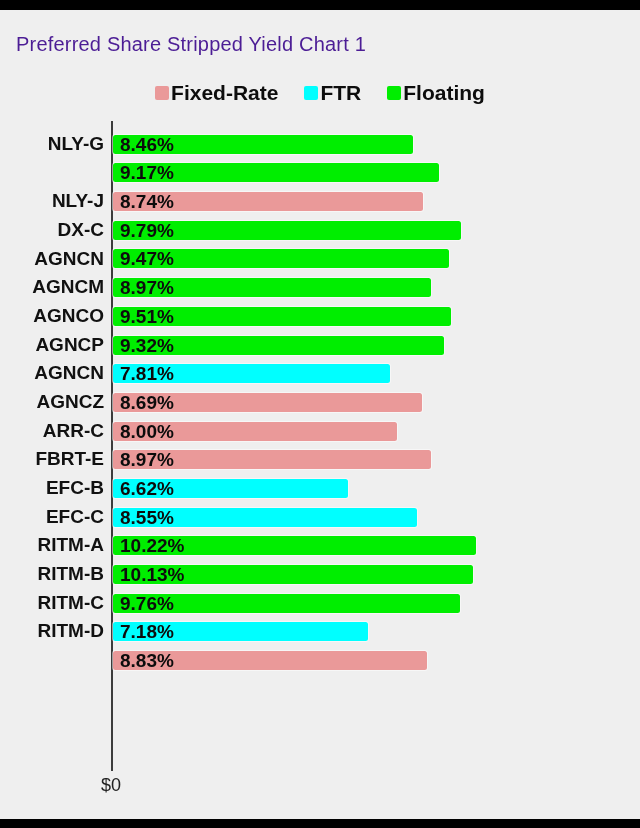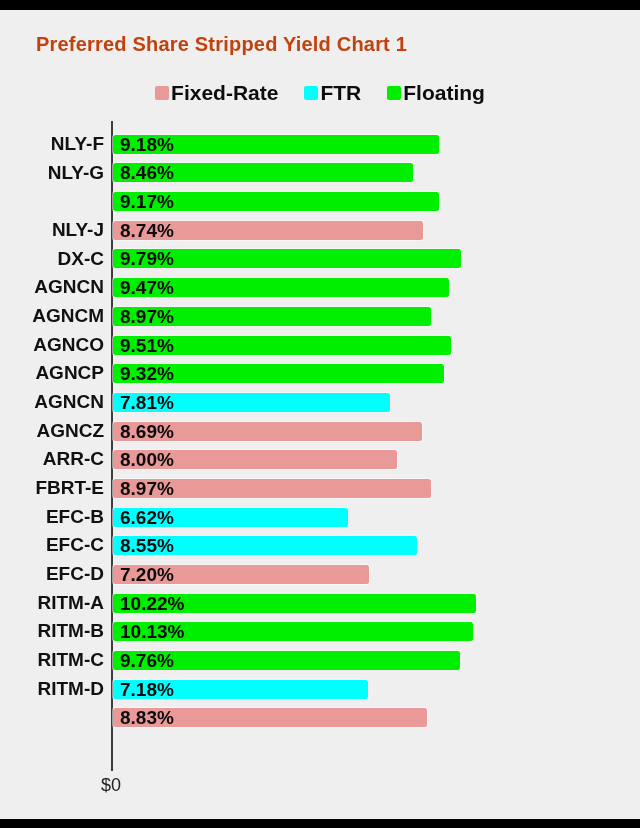--- a/index.html
+++ b/index.html
@@ -6,22 +6,22 @@
   body{
     width:640px;height:828px;position:relative;overflow:hidden;
     background:#efefef;
     font-family:"Liberation Sans","DejaVu Sans",sans-serif;
   }
   .letterbox{position:absolute;left:0;width:640px;background:#000;}
   #letterbox-top{top:0;height:10px;}
   #letterbox-bottom{bottom:0;height:9px;}
 
   .chart-title{
-    position:absolute;left:36px;top:33px;
-    font-size:20px;font-weight:700;color:#c2410c;letter-spacing:.2px;
+    position:absolute;left:16px;top:33px;
+    font-size:20px;font-weight:400;color:#4c1d95;letter-spacing:.2px;
   }
 
   .legend{
     position:absolute;left:0;top:81px;width:640px;height:24px;
     display:flex;justify-content:center;align-items:center;gap:26px;
   }
   .legend-item{display:flex;align-items:center;gap:2px;}
   .legend-swatch{width:14px;height:14px;border-radius:2px;}
   .legend-label{font-size:21px;font-weight:700;color:#0d0d0d;}
 
@@ -69,25 +69,20 @@
     </div>
     <div class="legend-item">
       <span class="legend-swatch" style="background: rgb(0, 238, 0);"></span>
       <span class="legend-label">Floating</span>
     </div>
   </div>
 
 <div class="axis-line"></div>
 
 <div class="plot" id="plot">
-    <div class="row">
-      <div class="cat-label">NLY-F</div>
-      <div class="bar" style="width: 325.9px; background: rgb(0, 238, 0);"></div>
-      <div class="val-label">9.18%</div>
-    </div>
     <div class="row">
       <div class="cat-label">NLY-G</div>
       <div class="bar" style="width: 300.3px; background: rgb(0, 238, 0);"></div>
       <div class="val-label">8.46%</div>
     </div>
     <div class="row">
       <div class="bar" style="width: 325.5px; background: rgb(0, 238, 0);"></div>
       <div class="val-label">9.17%</div>
     </div>
     <div class="row">
@@ -144,25 +139,20 @@
       <div class="cat-label">EFC-B</div>
       <div class="bar" style="width: 235px; background: rgb(0, 255, 255);"></div>
       <div class="val-label">6.62%</div>
     </div>
     <div class="row">
       <div class="cat-label">EFC-C</div>
       <div class="bar" style="width: 303.5px; background: rgb(0, 255, 255);"></div>
       <div class="val-label">8.55%</div>
     </div>
     <div class="row">
-      <div class="cat-label">EFC-D</div>
-      <div class="bar" style="width: 255.6px; background: rgb(234, 153, 153);"></div>
-      <div class="val-label">7.20%</div>
-    </div>
-    <div class="row">
       <div class="cat-label">RITM-A</div>
       <div class="bar" style="width: 362.8px; background: rgb(0, 238, 0);"></div>
       <div class="val-label">10.22%</div>
     </div>
     <div class="row">
       <div class="cat-label">RITM-B</div>
       <div class="bar" style="width: 359.6px; background: rgb(0, 238, 0);"></div>
       <div class="val-label">10.13%</div>
     </div>
     <div class="row">

